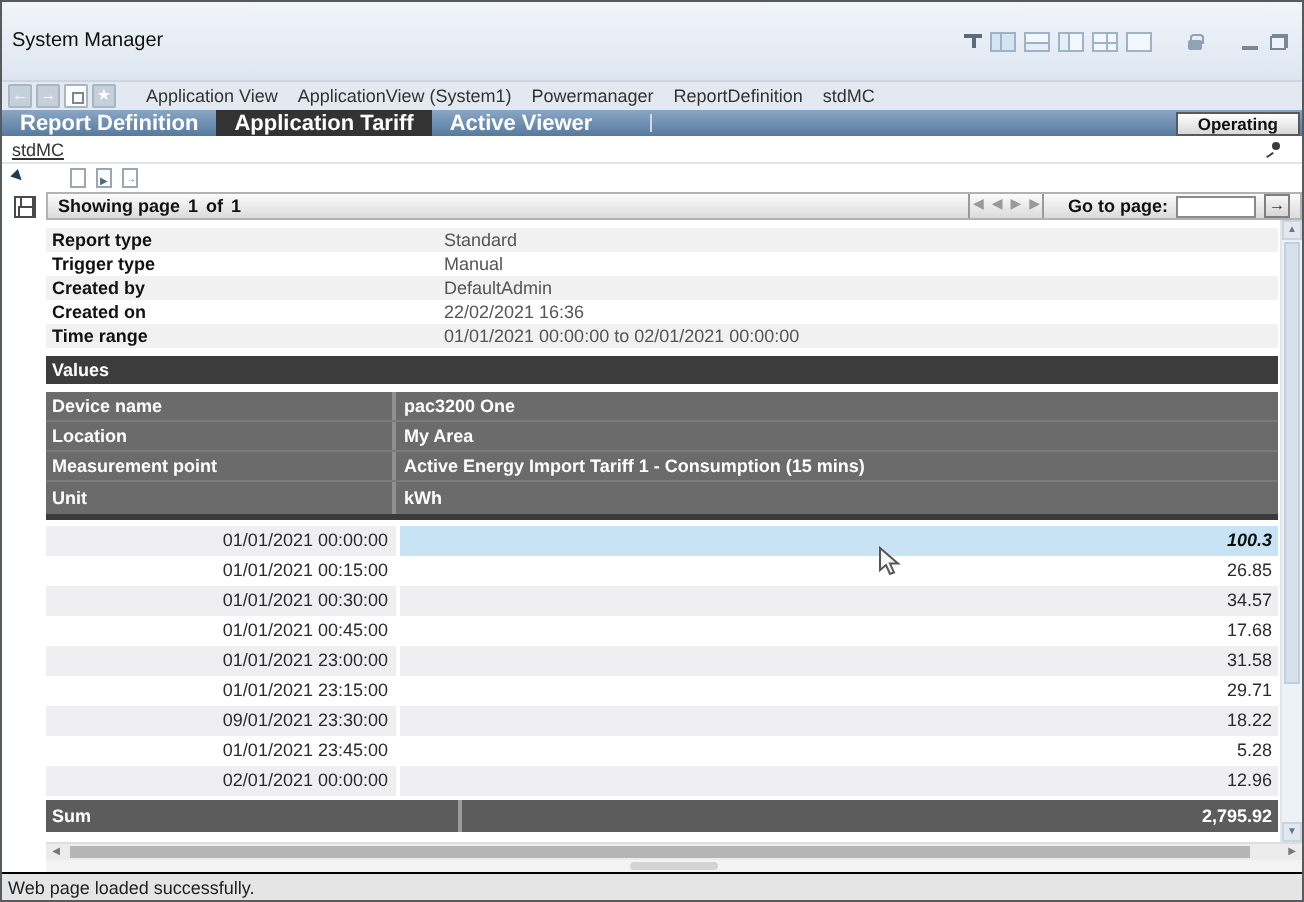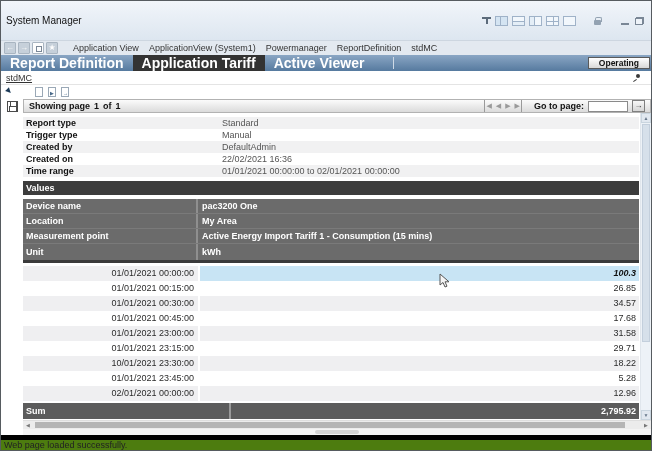--- a/index.html
+++ b/index.html
@@ -34,21 +34,21 @@
   
   .breadcrumb-bar { flex:0 0 15px; background:#e3e9f0; border-top:1px solid #cdd6e0; display:flex; align-items:center; padding:0 3px; gap:2px; }
   .bc-btn { width:12px; height:12px; border:1px solid #a9b5c1; background:#c6d0da; color:#fdfdfd; font-size:8px; line-height:10px; text-align:center; border-radius:1px; }
   .bc-btn.white { background:#fdfdfd; position:relative; }
   .bc-btn.white::after { content:""; position:absolute; left:3px; top:3px; width:4px; height:4px; border:1px solid #7a8796; }
   .bc-items { display:flex; align-items:center; margin-left:8px; gap:5px; color:#333; }
   .bc-sep { font-size:6px; color:#3a3a3a; }
   .bc-item { cursor:default; }
   
   .tab-bar { flex:0 0 13px; background:linear-gradient(#8aa6c4,#567a9f); display:flex; align-items:stretch; }
-  .tab { color:#fff; font-weight:bold; font-size:14px; padding:0 9px; display:flex; align-items:center; white-space:nowrap; }
+  .tab { color:#fff; font-weight:bold; font-size:11px; padding:0 9px; display:flex; align-items:center; white-space:nowrap; }
   .tab.active { background:#333; }
   .tab-sep { width:1px; background:#cfdae6; margin:2px 0 2px 20px; }
   .operating-btn { margin-left:auto; margin-right:1px; align-self:center; height:12px; padding:0 10px; background:linear-gradient(#ffffff,#d8d8d8); border:1px solid #5a5a5a; font-weight:bold; font-size:8.5px; display:flex; align-items:center; color:#111; }
   
   .doc-row { flex:0 0 14px; background:#fff; border-bottom:1px solid #e4e4e4; display:flex; align-items:center; padding:0 5px; }
   .doc-title { color:#333; text-decoration:underline; }
   .doc-pin-icon { margin-left:auto; margin-right:6px; width:7px; height:7px; position:relative; }
   .doc-pin-icon::before { content:""; position:absolute; right:0; top:0; width:4px; height:4px; background:#3a3a3a; border-radius:50%; }
   .doc-pin-icon::after { content:""; position:absolute; left:0; bottom:0; width:4px; height:1px; background:#3a3a3a; transform:rotate(-35deg); }
   .mini-toolbar { flex:0 0 14px; background:#fff; display:flex; align-items:center; padding:0 5px; gap:5px; }
@@ -103,21 +103,21 @@
   .legend { margin-top:11px; display:flex; align-items:center; padding-left:3px; gap:6px;justify-content:flex-end; }
   .legend-swatch { width:10px; height:10px; background:#b9dcf0; border:1px solid #a3c6de; }
   .legend-label { color:#333; }
   
   .hscroll { flex:0 0 8px; display:flex; align-items:stretch; background:#ececec; border-top:1px solid #dedede; }
   .hs-btn { width:10px; font-size:5px; color:#777; text-align:center; line-height:8px; }
   .hs-track { flex:1; position:relative; }
   .hs-thumb { position:absolute; left:2px; right:16px; top:1px; bottom:1px; background:#b5b5b5; }
   .splitter { flex:0 0 6px; background:#f4f4f4; position:relative; }
   .splitter-pill { position:absolute; left:calc(50% - 22px); top:1px; width:44px; height:4px; background:#d4d4d4; border-radius:2px; }
-  .statusbar { flex:0 0 14px; background:#4d7c0f; border-top:5px solid #000000; display:flex; align-items:center; padding:0 3px; color:#222; }
+  .statusbar { flex:0 0 14px; background:#e5e5e5; border-top:1px solid #000000; display:flex; align-items:center; padding:0 3px; color:#222; }
   .mouse-cursor { position:absolute; left:438px; top:272px; z-index:20; pointer-events:none; }
 </style>
 </head>
 <body>
 
 <div class="window">
 
   <div class="titlebar">
     <span class="title">System Manager</span>
     <span class="flex-spacer"></span>
@@ -273,21 +273,21 @@
               <span class="cell-time">01/01/2021 23:00:00</span>
                 <span class="cell-gap"></span>
               <span class="cell-value">31.58</span>
             </div>
             <div class="data-row">
               <span class="cell-time">01/01/2021 23:15:00</span>
                 <span class="cell-gap"></span>
               <span class="cell-value">29.71</span>
             </div>
             <div class="data-row stripe">
-              <span class="cell-time">10/01/2021 23:30:00</span>
+              <span class="cell-time">09/01/2021 23:30:00</span>
                 <span class="cell-gap"></span>
               <span class="cell-value">18.22</span>
             </div>
             <div class="data-row">
               <span class="cell-time">01/01/2021 23:45:00</span>
                 <span class="cell-gap"></span>
               <span class="cell-value">5.28</span>
             </div>
             <div class="data-row stripe">
               <span class="cell-time">02/01/2021 00:00:00</span>

